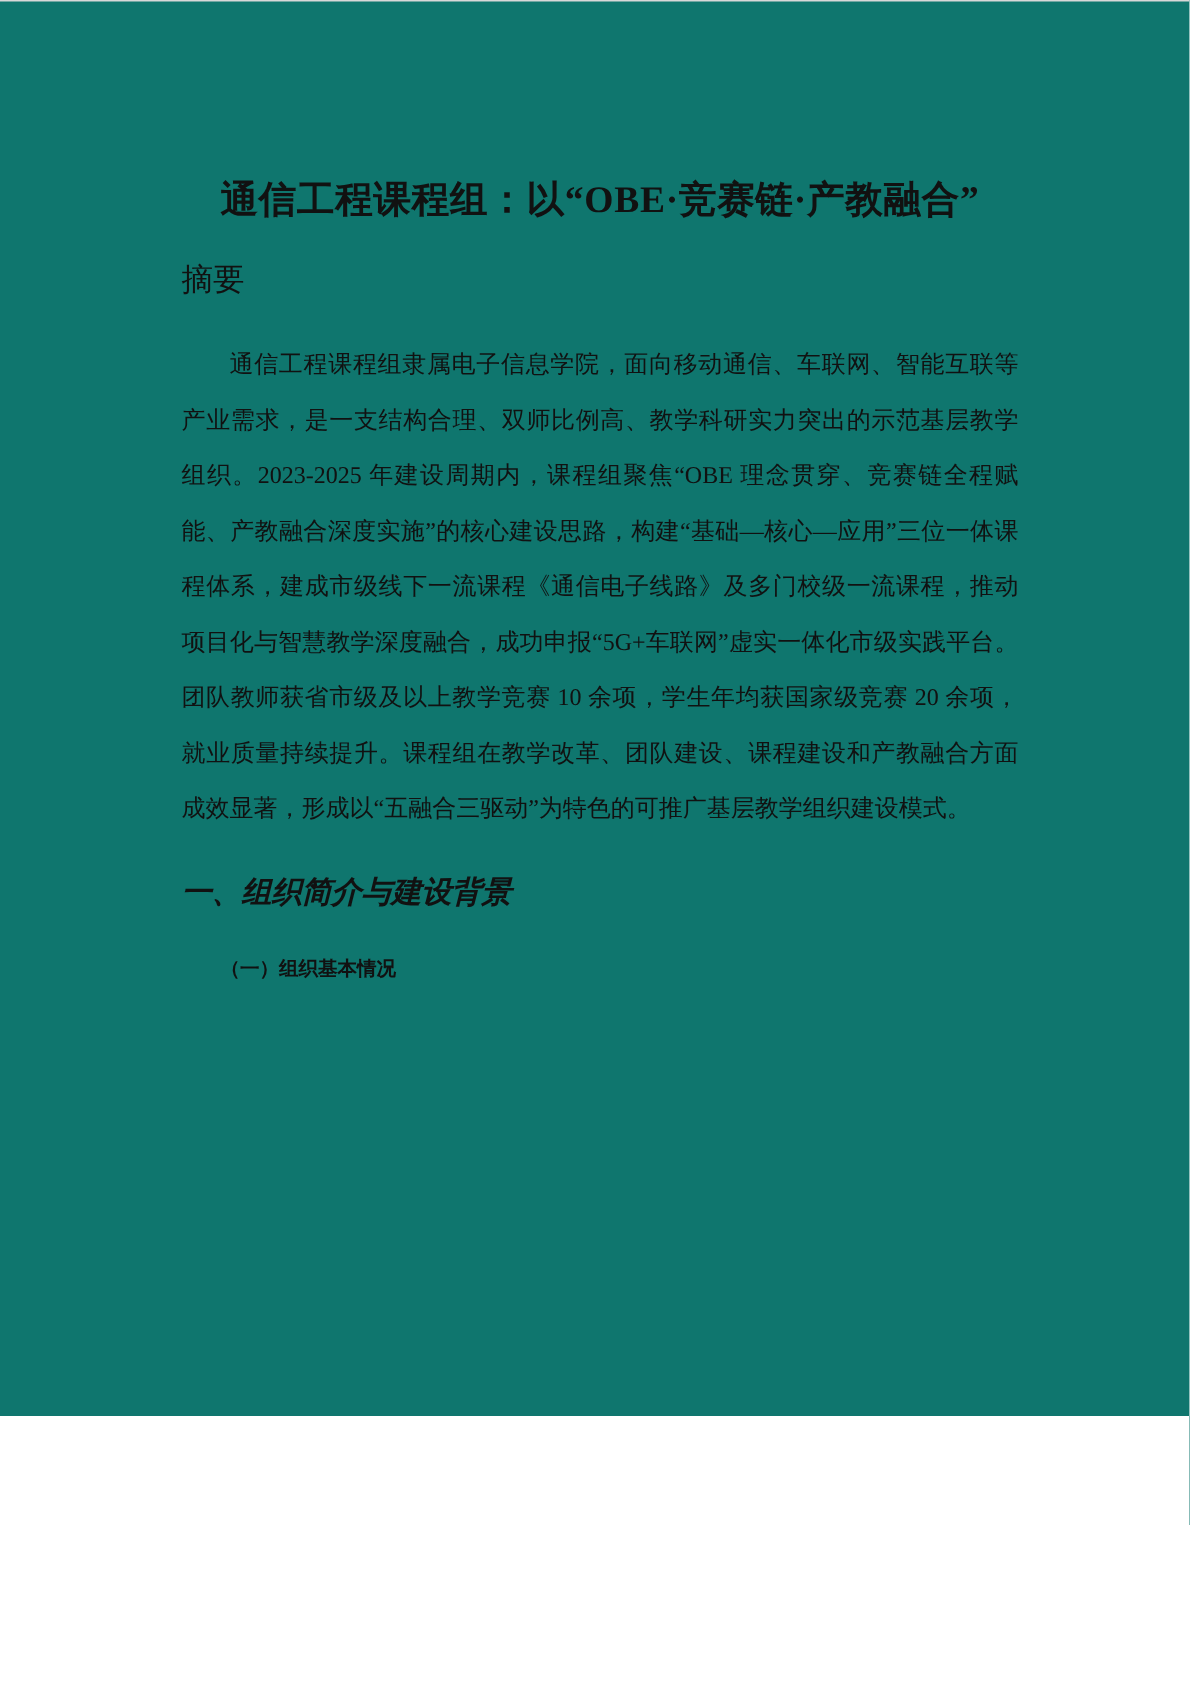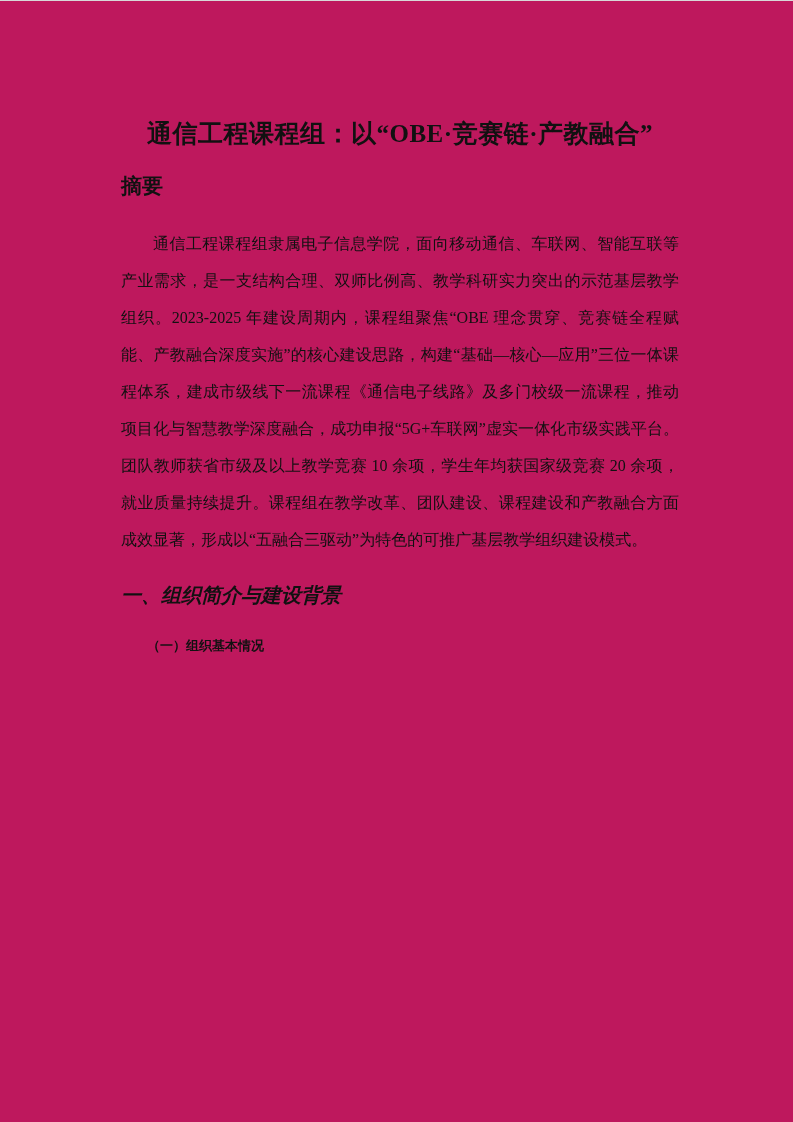--- a/index.html
+++ b/index.html
@@ -3,43 +3,43 @@
 <meta charset="utf-8">
 <style>
   html, body {
     margin: 0;
     padding: 0;
     background: #ffffff;
   }
   .page {
     position: relative;
     width: 793px;
-    height: 1122px;
+    height: 944px;
     box-sizing: border-box;
     margin: 0 auto;
-    background: #be185d;
+    background: #0f766e;
     color: #111111;
     padding: 106px 114px 0 121px;
     font-family: "Liberation Serif", "DejaVu Serif", serif;
     border-top: 1px solid #d8d8d8;
     overflow: hidden;
   }
   .doc-title {
     margin: 0;
     font-size: 25px;
     font-weight: bold;
     line-height: 53px;
     text-align: center;
     letter-spacing: 0.5px;
   }
   .title-line { display: block; }
   .abstract-heading {
     margin: 8px 0 0 0;
     font-size: 21px;
-    font-weight: bold;
+    font-weight: normal;
     line-height: 37px;
   }
   .body-para {
     margin: 20px 0 0 0;
     font-size: 16px;
     line-height: 37px;
     text-align: justify;
     text-indent: 2em;
     word-break: break-all;
   }

